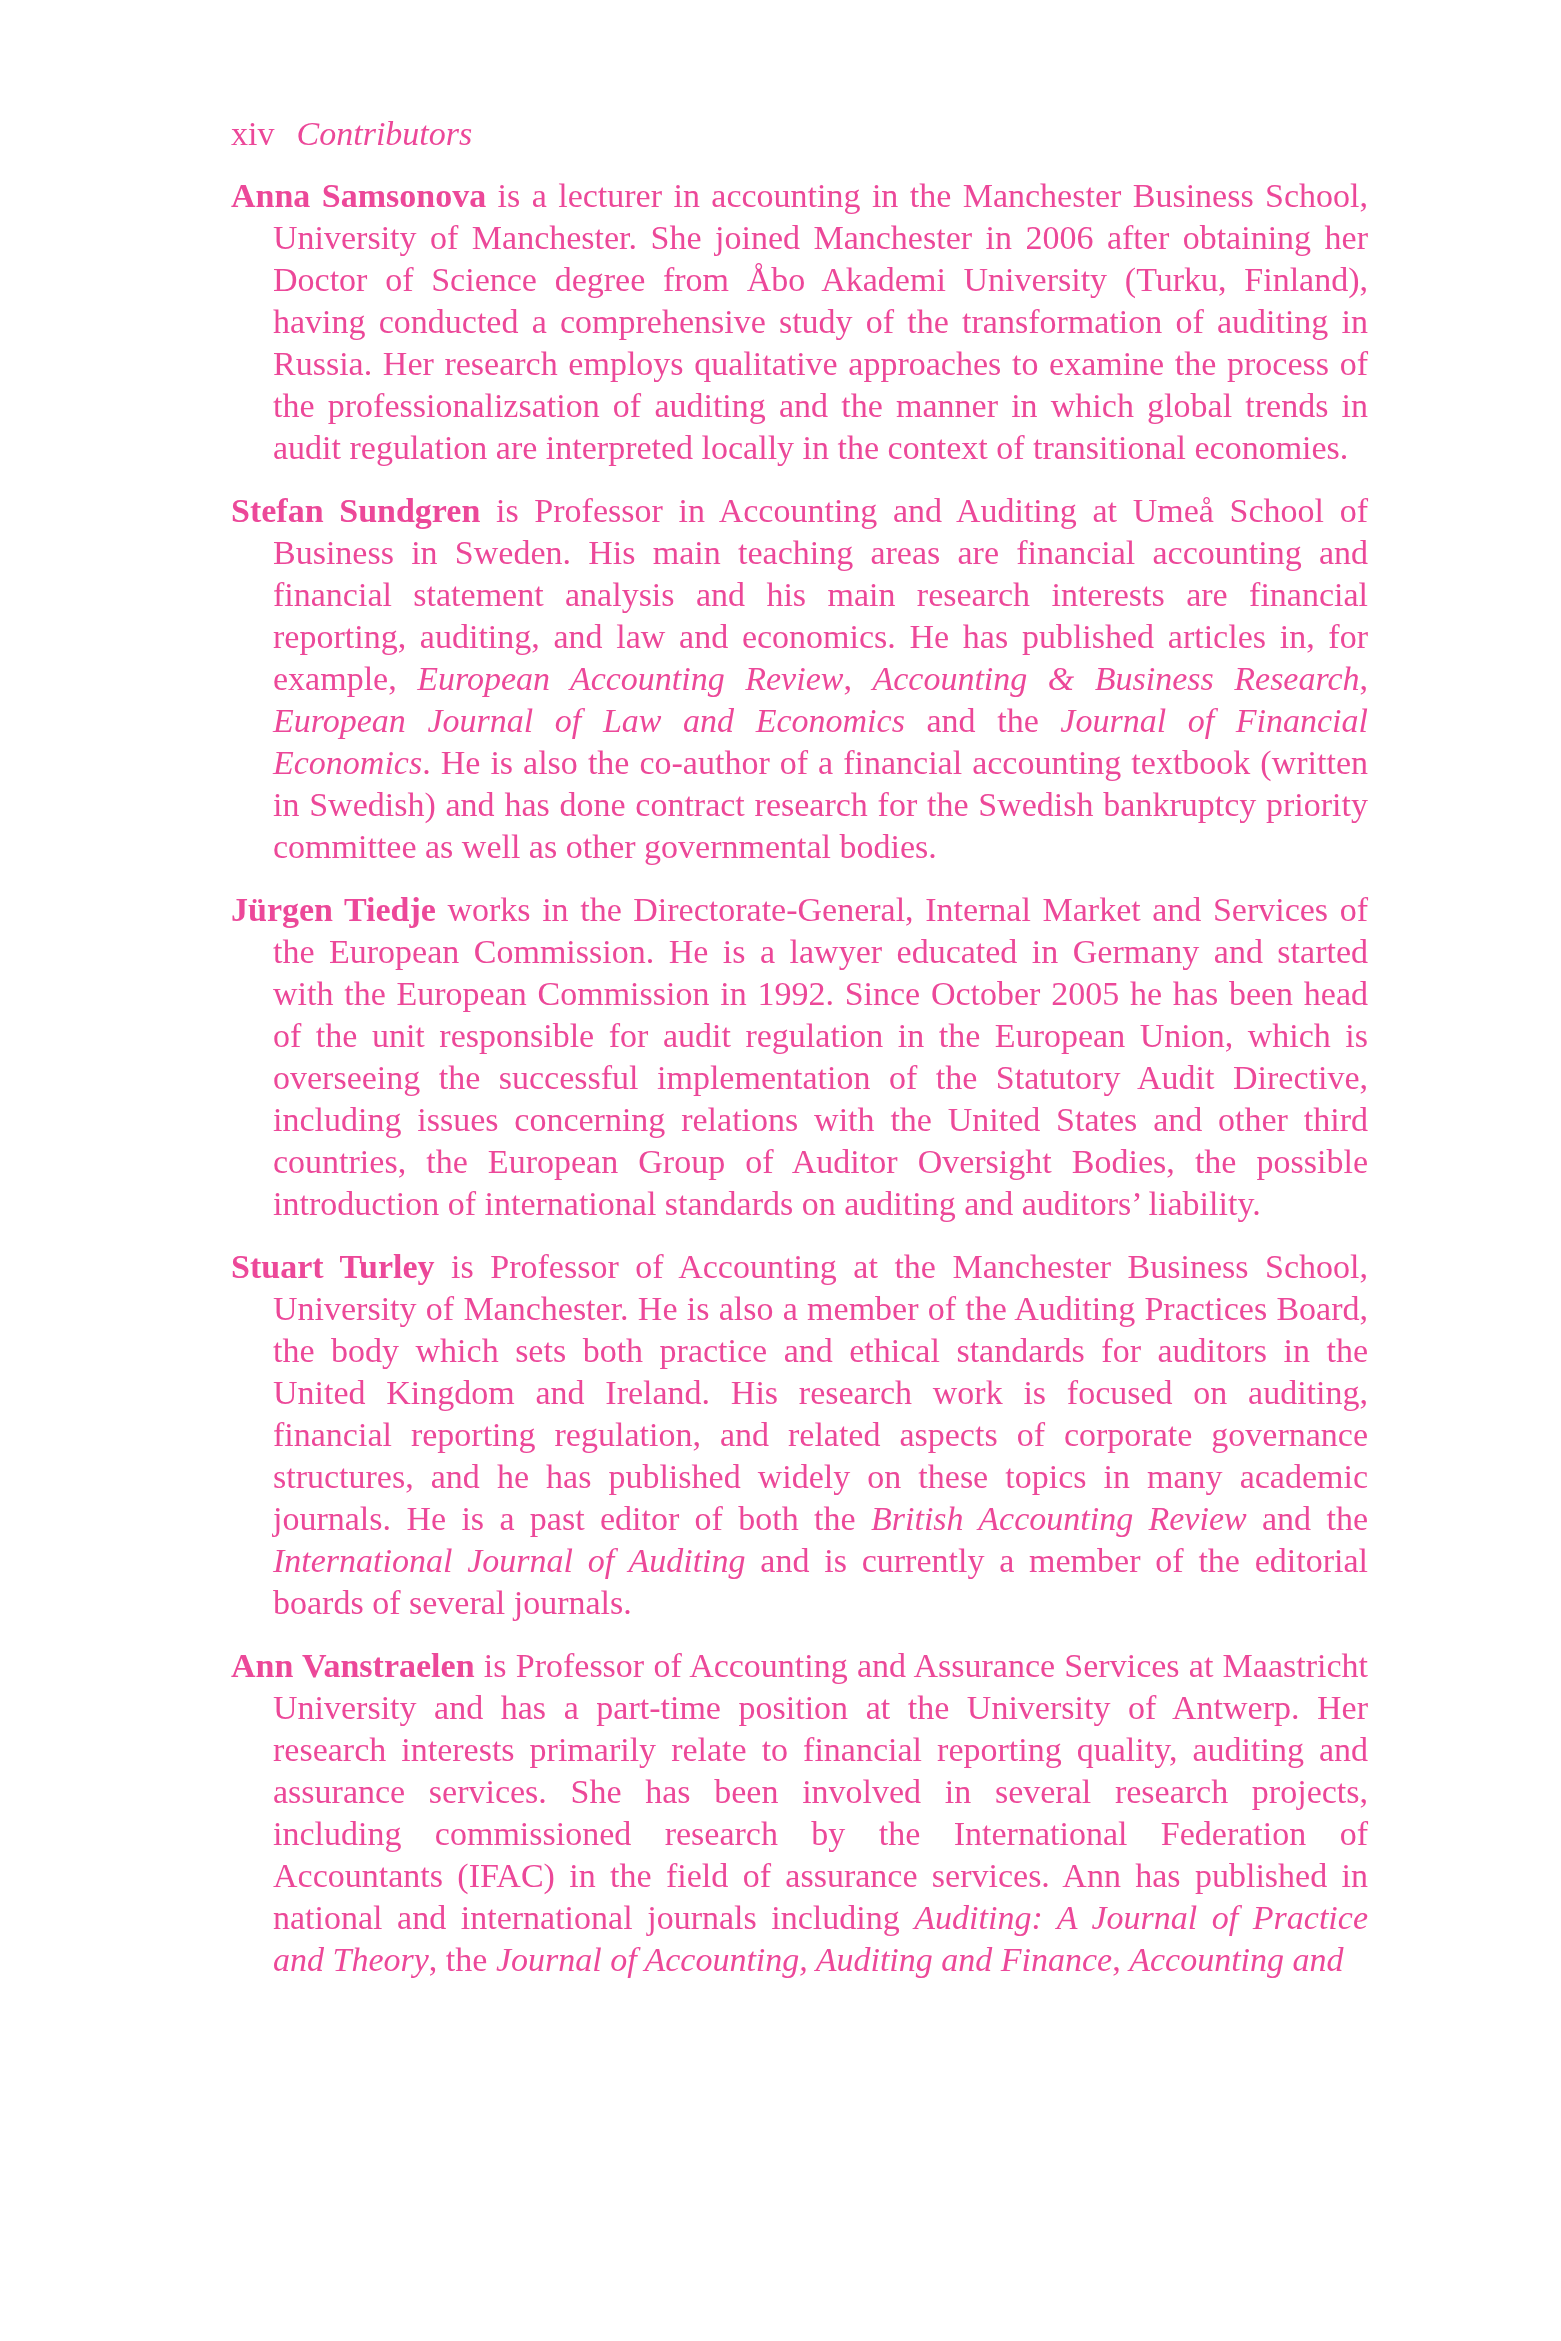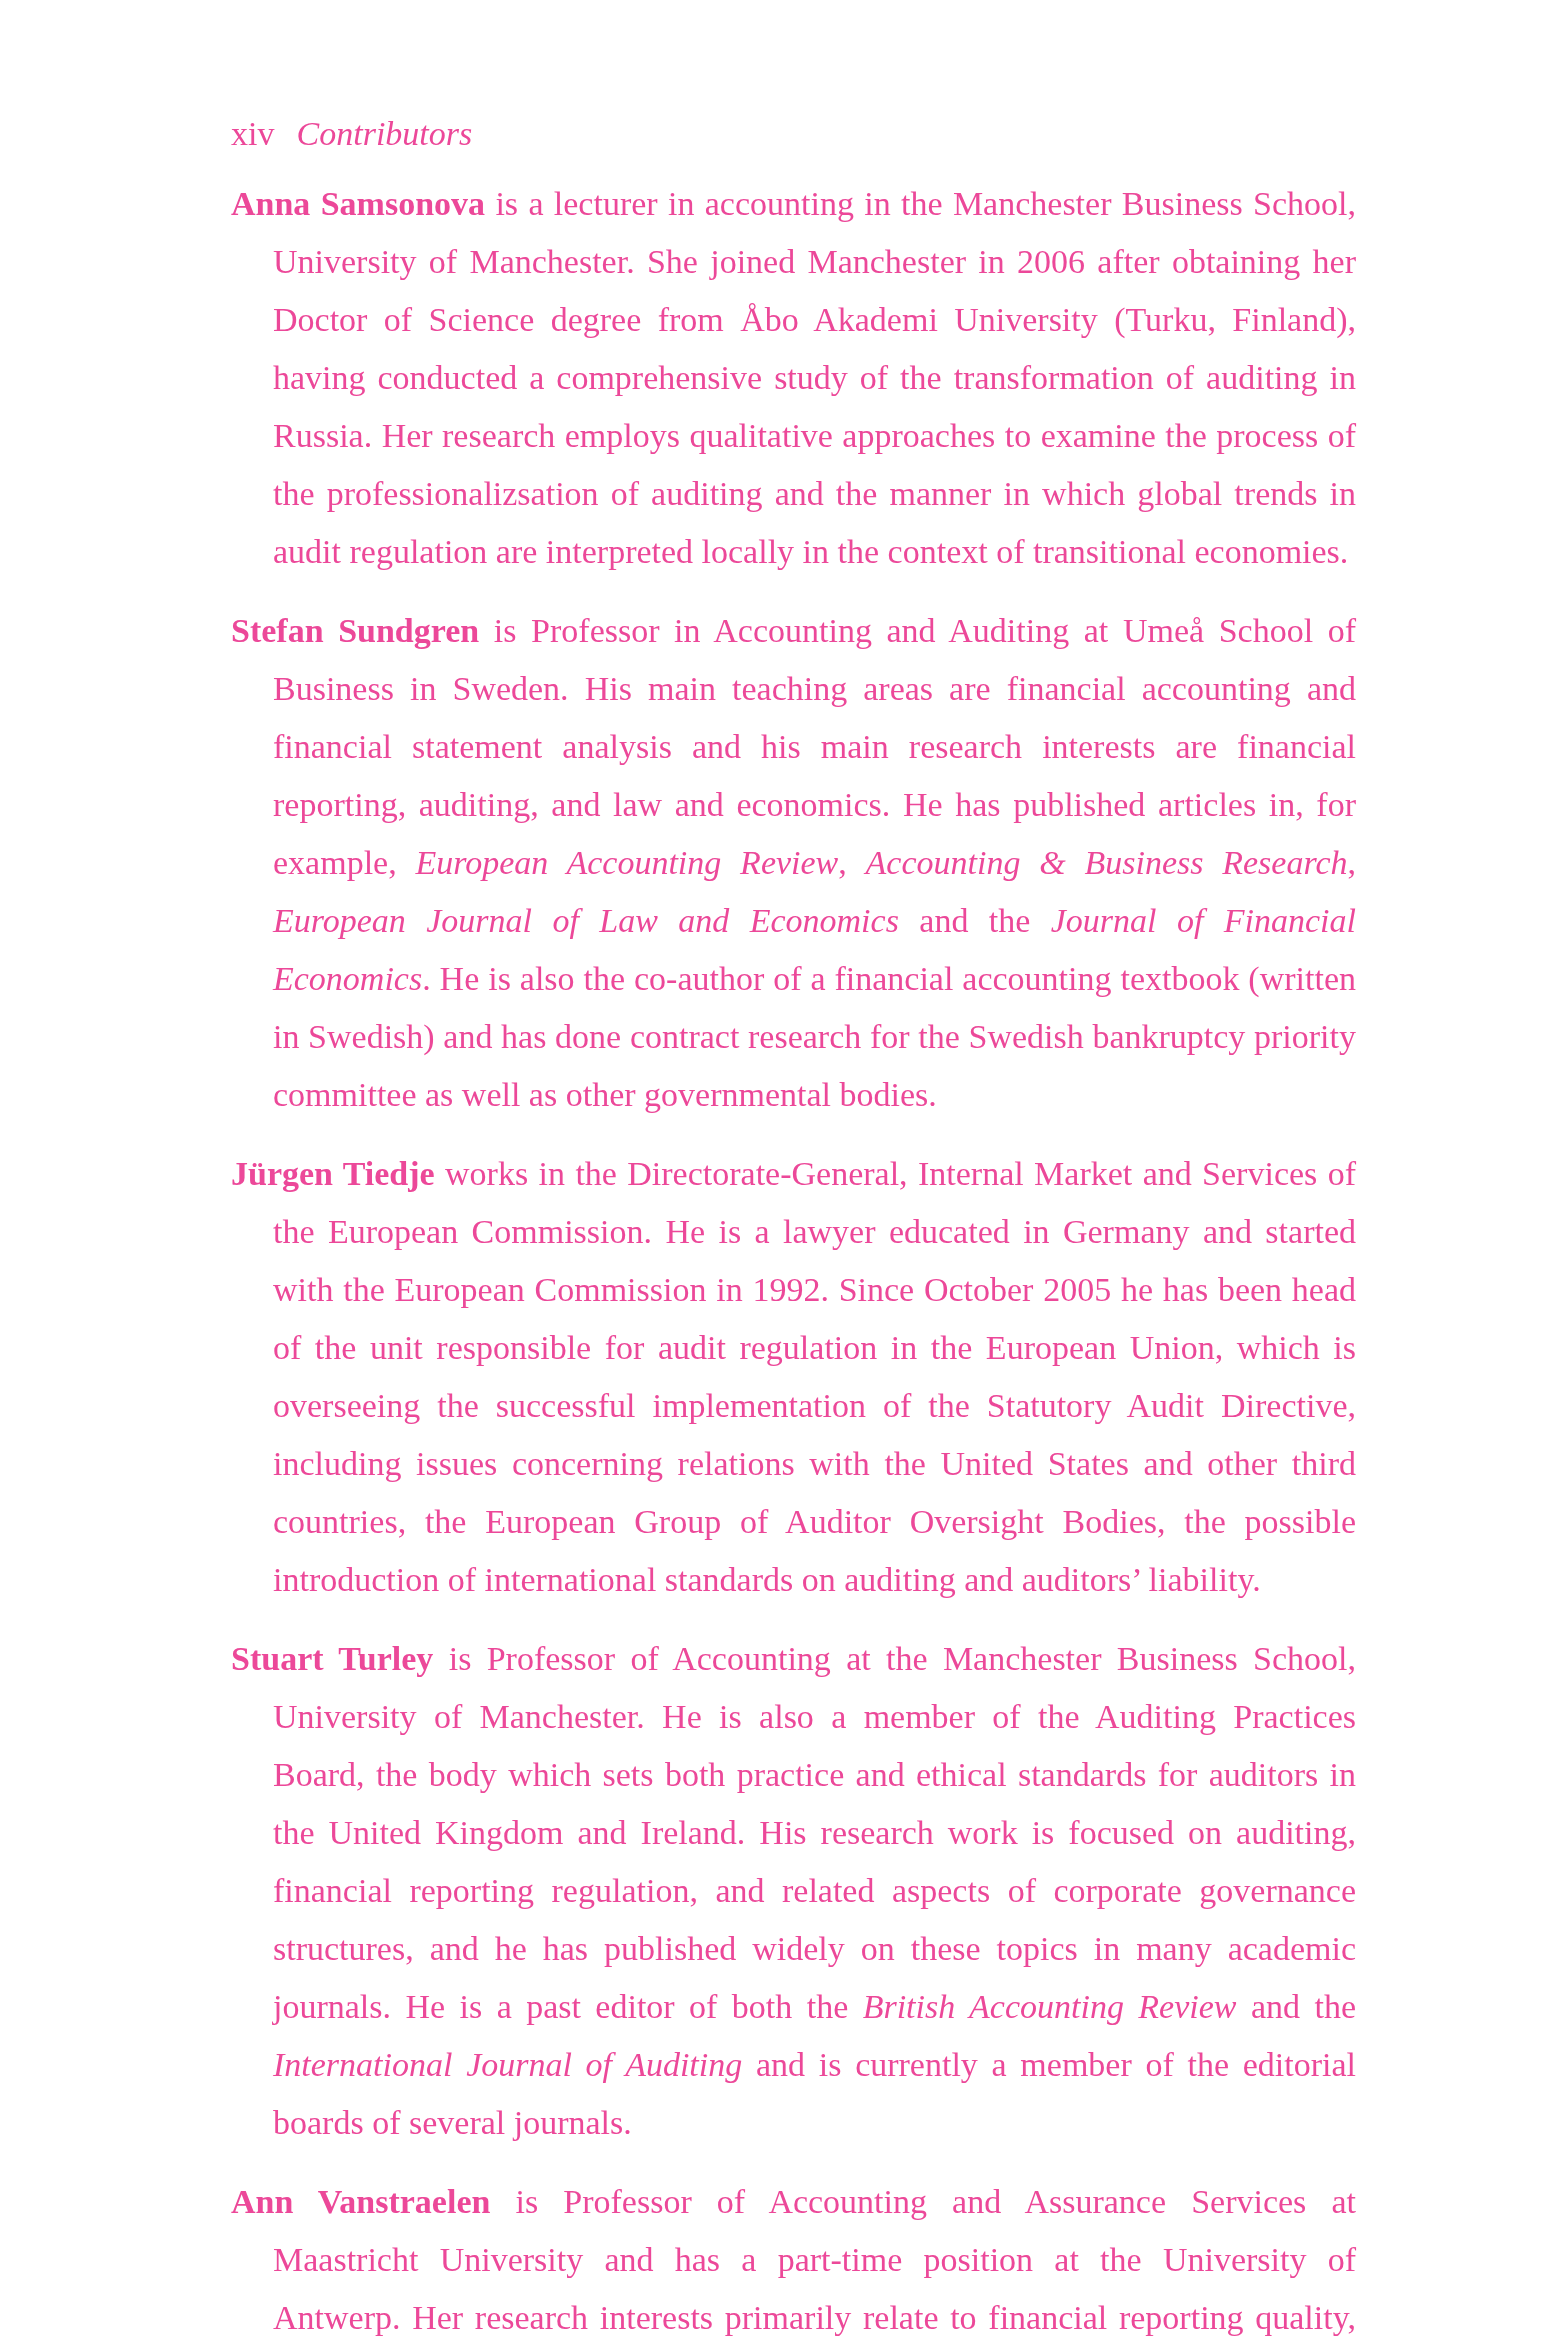--- a/index.html
+++ b/index.html
@@ -2,22 +2,22 @@
 <html style="font-size:13.6px"><head>
 <meta charset="utf-8">
 <style>
   html, body { margin: 0; padding: 0; background: #ffffff; }
   body { width: 1561px; height: 2342px; position: relative; overflow: hidden; }
   .page { position: absolute; left: 231px; top: 113px; width: 1137px; color: #ec4899;
           font-family: "Liberation Serif", "DejaVu Serif", serif; }
   .running-head { font-size: 34px; line-height: 42px; margin: 0 0 19.5px 0; }
   .running-head .folio { margin-right: 13.6px; }
   .running-head .title { font-style: italic; }
-  .entry { font-size: 34px; line-height: 58px; text-align: justify;
-           padding-left: 42px; text-indent: -42px; margin: 0 12px 21px 0; }
+  .entry { font-size: 34px; line-height: 42px; text-align: justify;
+           padding-left: 42px; text-indent: -42px; margin: 0 0 21px 0; }
   .entry b { font-weight: bold; }
   .entry i { font-style: italic; }
 </style>
 </head>
 <body>
 
 <div class="page">
   <div class="running-head">
     <span class="folio">xiv</span>
     <span class="title">Contributors</span>

